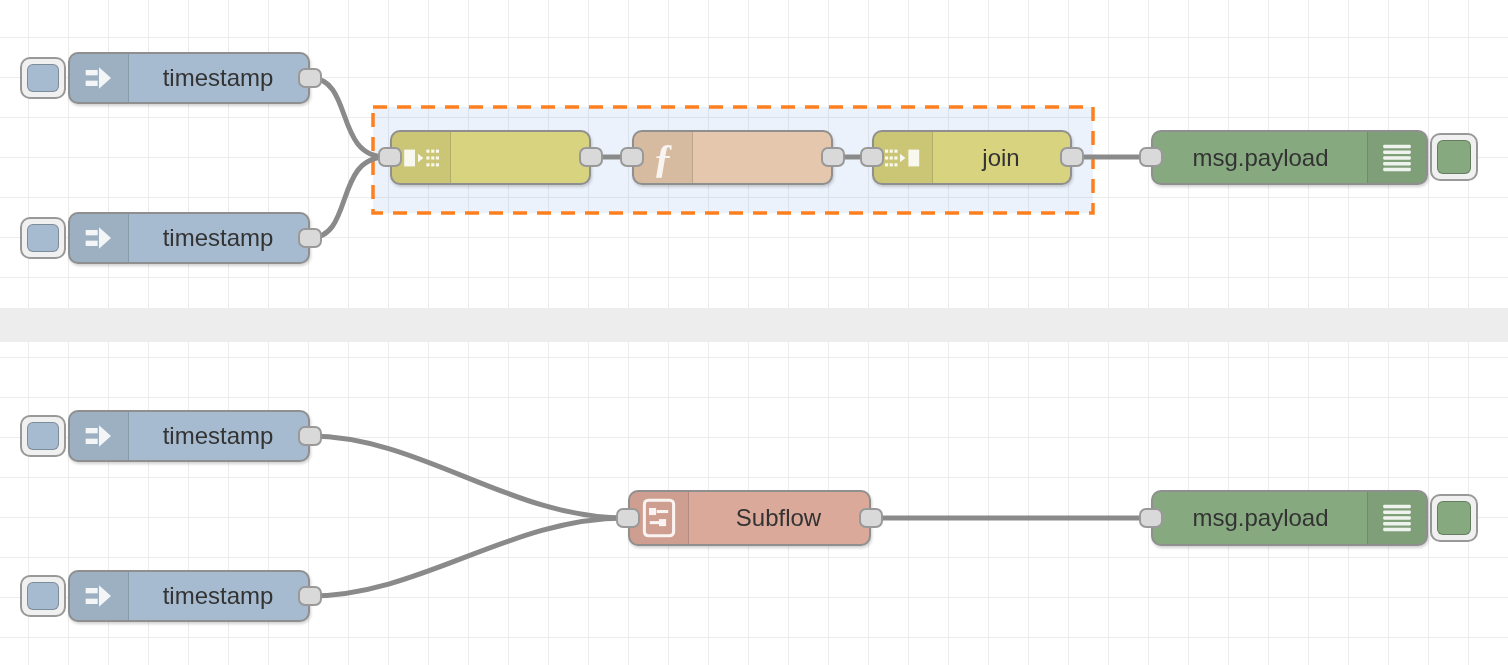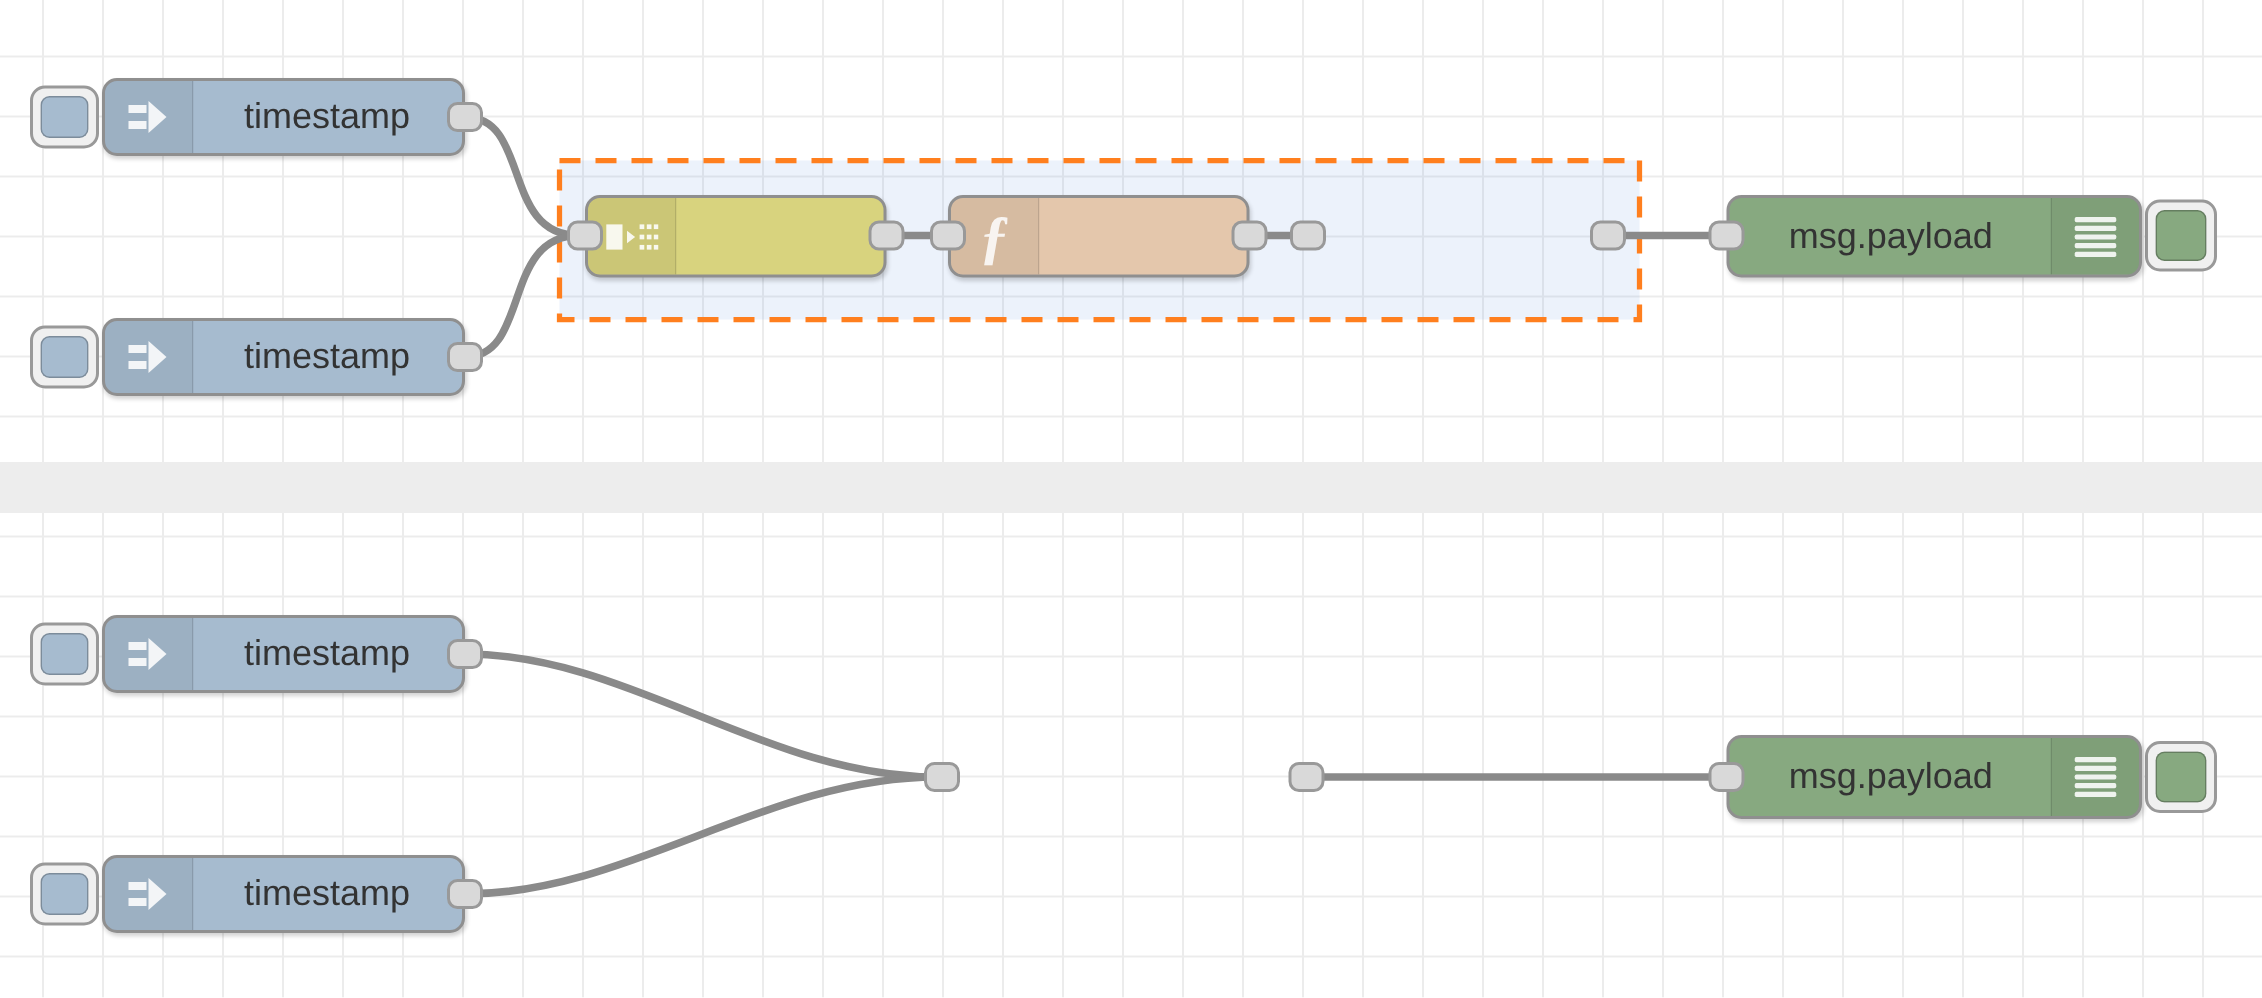--- a/index.html
+++ b/index.html
@@ -136,20 +136,40 @@
     </div>
   </div>
 
   <div class="node" style="left:632px;top:130px;width:201px;height:55px;--c:var(--function)">
     <div class="icon-region">
         <span class="fglyph">ƒ</span>
       </div>
     <div class="label"></div>
   </div>
 
+  <div class="node" style="left:872px;top:130px;width:200px;height:55px;--c:var(--split-join)">
+    <div class="icon-region">
+      <svg class="nicon" width="36" height="26" viewBox="0 0 30 20">
+          <g>
+            <rect x="0" y="3" width="2.6" height="2.6"></rect>
+            <rect x="3.9" y="3" width="2.6" height="2.6"></rect>
+            <rect x="7.8" y="3" width="2.6" height="2.6"></rect>
+            <rect x="0" y="8.7" width="2.6" height="2.6"></rect>
+            <rect x="3.9" y="8.7" width="2.6" height="2.6"></rect>
+            <rect x="7.8" y="8.7" width="2.6" height="2.6"></rect>
+            <rect x="0" y="14.4" width="2.6" height="2.6"></rect>
+            <rect x="3.9" y="14.4" width="2.6" height="2.6"></rect>
+            <rect x="7.8" y="14.4" width="2.6" height="2.6"></rect>
+          </g>
+          <path d="M12.5 6.5 L17 10 L12.5 13.5 Z"></path>
+          <rect x="19.5" y="3" width="9" height="14"></rect>
+        </svg>
+    </div>
+    <div class="label">join</div>
+  </div>
 
   <div class="node" style="left:1151px;top:130px;width:277px;height:55px;--c:var(--debug)">
     <div class="icon-region right">
       <svg class="nicon" width="30" height="30" viewBox="0 0 26 26">
           <rect x="1" y="1.5" width="24" height="3" rx="1"></rect>
           <rect x="1" y="6.5" width="24" height="3" rx="1"></rect>
           <rect x="1" y="11.5" width="24" height="3" rx="1"></rect>
           <rect x="1" y="16.5" width="24" height="3" rx="1"></rect>
           <rect x="1" y="21.5" width="24" height="3" rx="1"></rect>
         </svg>
@@ -172,20 +192,36 @@
     <div class="icon-region">
       <svg class="nicon" width="32" height="32" viewBox="0 0 24 24">
           <rect x="2" y="6" width="9" height="4"></rect>
           <rect x="2" y="14" width="9" height="4"></rect>
           <path d="M12 4 L21 12 L12 20 Z"></path>
         </svg>
     </div>
     <div class="label">timestamp</div>
   </div>
 
+  <div class="node" style="left:628px;top:490px;width:243px;height:56px;--c:var(--subflow)">
+    <div class="icon-region">
+      <svg width="34" height="40" viewBox="0 0 22 26">
+          <g stroke="#fff" fill="none" stroke-width="2" opacity=".88">
+            <rect x="1.5" y="1.5" width="19" height="23" rx="2.5"></rect>
+            <line x1="9.5" y1="8.8" x2="17" y2="8.8"></line>
+            <line x1="5" y1="16" x2="11" y2="16"></line>
+          </g>
+          <g fill="#fff" opacity=".88">
+            <rect x="4.5" y="6.5" width="4.6" height="4.6"></rect>
+            <rect x="11" y="13.7" width="4.6" height="4.6"></rect>
+          </g>
+        </svg>
+    </div>
+    <div class="label">Subflow</div>
+  </div>
 
   <div class="node" style="left:1151px;top:490px;width:277px;height:56px;--c:var(--debug)">
     <div class="icon-region right">
       <svg class="nicon" width="30" height="30" viewBox="0 0 26 26">
           <rect x="1" y="1.5" width="24" height="3" rx="1"></rect>
           <rect x="1" y="6.5" width="24" height="3" rx="1"></rect>
           <rect x="1" y="11.5" width="24" height="3" rx="1"></rect>
           <rect x="1" y="16.5" width="24" height="3" rx="1"></rect>
           <rect x="1" y="21.5" width="24" height="3" rx="1"></rect>
         </svg>

